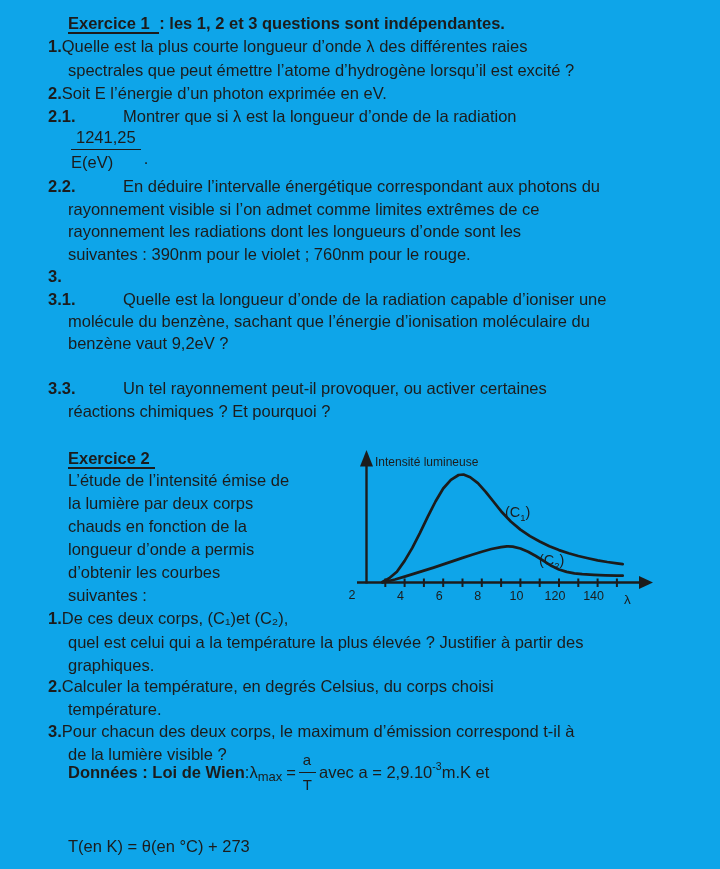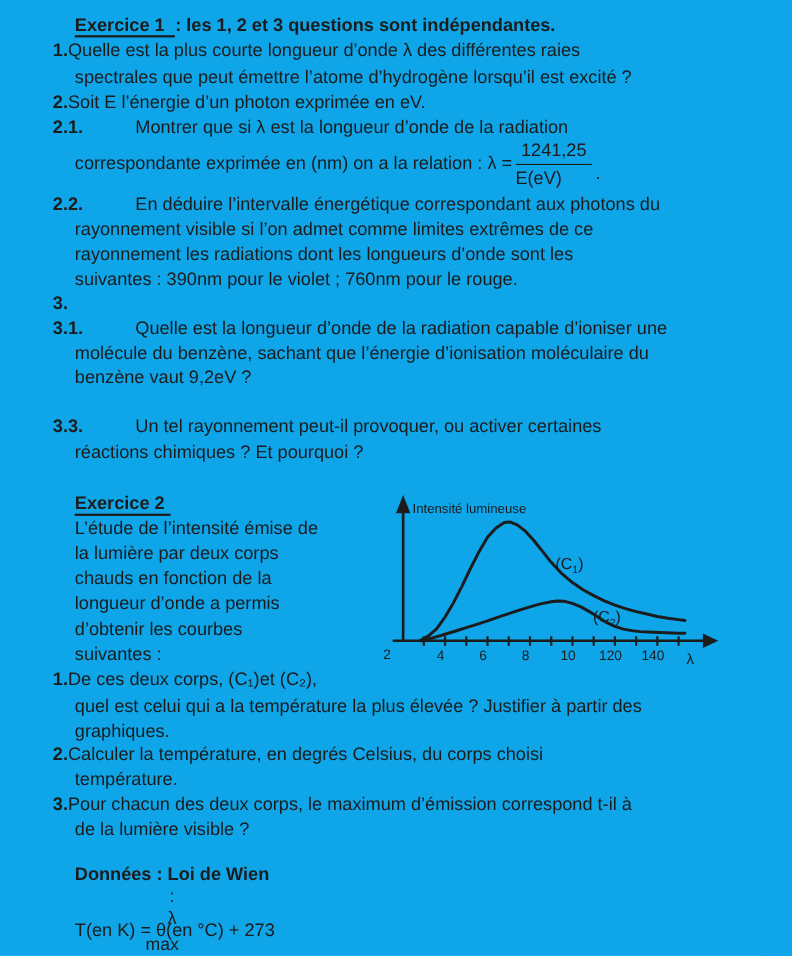--- a/index.html
+++ b/index.html
@@ -27,21 +27,21 @@
   .num{font-weight:700;}
   .numcol{display:inline-block;width:75px;font-weight:700;}
   .heading{font-weight:700;}
   .underline{border-bottom:2px solid #1c1c1c;padding-right:5px;padding-bottom:0px;}
   .flexline{display:flex;align-items:center;}
   .frac{display:inline-block;margin:0 3px;vertical-align:middle;}
   .frac-num{display:block;padding:0 5px 2px 5px;border-bottom:1.7px solid #1c1c1c;}
   .frac-den{display:block;padding-top:2px;}
   .frac-period{transform:translateY(9px);}
   .smallfrac .frac-num,.smallfrac .frac-den{font-size:15px;padding-left:4px;padding-right:4px;}
-  .subsc{font-size:16px;position:relative;top:5px;margin-right:18px;}
+  .subsc{font-size:13px;position:relative;top:5px;margin-right:4px;}
   .supsc{font-size:10.5px;position:relative;top:-6px;}
   .bold{font-weight:700;}
   svg text{fill:#1c1c1c;font-family:"Liberation Sans","DejaVu Sans",sans-serif;}
   #x-tick-labels text{font-size:12.5px;}
   #x-ticks line{stroke:#1c1c1c;stroke-width:2;}
   .axis{stroke:#1c1c1c;stroke-width:2.4;}
   .curve{fill:none;stroke:#1c1c1c;stroke-width:2.7;stroke-linecap:round;stroke-linejoin:round;}
 </style>
 </head>
 <body>
@@ -49,21 +49,20 @@
 <div class="page">
 
   <div class="line x-cont heading" style="top:13px"><span class="underline">Exercice 1 </span><span>: les 1, 2 et 3 questions sont indépendantes.</span></div>
 
   <div class="line x-item" style="top:36px"><span class="num">1.</span><span>Quelle est la plus courte longueur d’onde λ des différentes raies</span></div>
   <div class="line x-cont" style="top:60px"><span>spectrales que peut émettre l’atome d’hydrogène lorsqu’il est excité ?</span></div>
   <div class="line x-item" style="top:83px"><span class="num">2.</span><span>Soit E l’énergie d’un photon exprimée en eV.</span></div>
   <div class="line x-item" style="top:106px"><span class="numcol">2.1.</span><span>Montrer que si λ est la longueur d’onde de la radiation</span></div>
 
   <div class="line x-cont flexline" style="top:126px;height:46px;">
-    <span>correspondante exprimée en (nm) on a la relation : λ = </span>
     <span class="frac">
         <span class="frac-num">1241,25</span>
         <span class="frac-den">E(eV)</span>
       </span>
     <span class="frac-period">.</span>
   </div>
 
   <div class="line x-item" style="top:176px"><span class="numcol">2.2.</span><span>En déduire l’intervalle énergétique correspondant aux photons du</span></div>
   <div class="line x-cont" style="top:199px"><span>rayonnement visible si l’on admet comme limites extrêmes de ce</span></div>
   <div class="line x-cont" style="top:221px"><span>rayonnement les radiations dont les longueurs d’onde sont les</span></div>
@@ -84,21 +83,21 @@
   <div class="line x-cont" style="top:585px"><span>suivantes :</span></div>
 
   <div class="line x-item" style="top:608px"><span class="num">1.</span><span>De ces deux corps, (C₁)et (C₂),</span></div>
   <div class="line x-cont" style="top:632px"><span>quel est celui qui a la température la plus élevée ? Justifier à partir des</span></div>
   <div class="line x-cont" style="top:655px"><span>graphiques.</span></div>
   <div class="line x-item" style="top:676px"><span class="num">2.</span><span>Calculer la température, en degrés Celsius, du corps choisi</span></div>
   <div class="line x-cont" style="top:699px"><span>température.</span></div>
   <div class="line x-item" style="top:721px"><span class="num">3.</span><span>Pour chacun des deux corps, le maximum d’émission correspond t-il à</span></div>
   <div class="line x-cont" style="top:744px"><span>de la lumière visible ?</span></div>
 
-  <div class="line x-cont flexline" style="top:785px;height:42px;flex-direction:column;">
+  <div class="line x-cont flexline" style="top:751px;height:42px;">
     <span class="bold">Données : Loi de Wien</span>
       <span> : </span>
       <span>λ</span>
       <span class="subsc">max</span>
       <span> = </span>
     <span class="frac smallfrac">
         <span class="frac-num">a</span>
         <span class="frac-den">T</span>
       </span>
     <span> avec a = 2,9.10</span>

